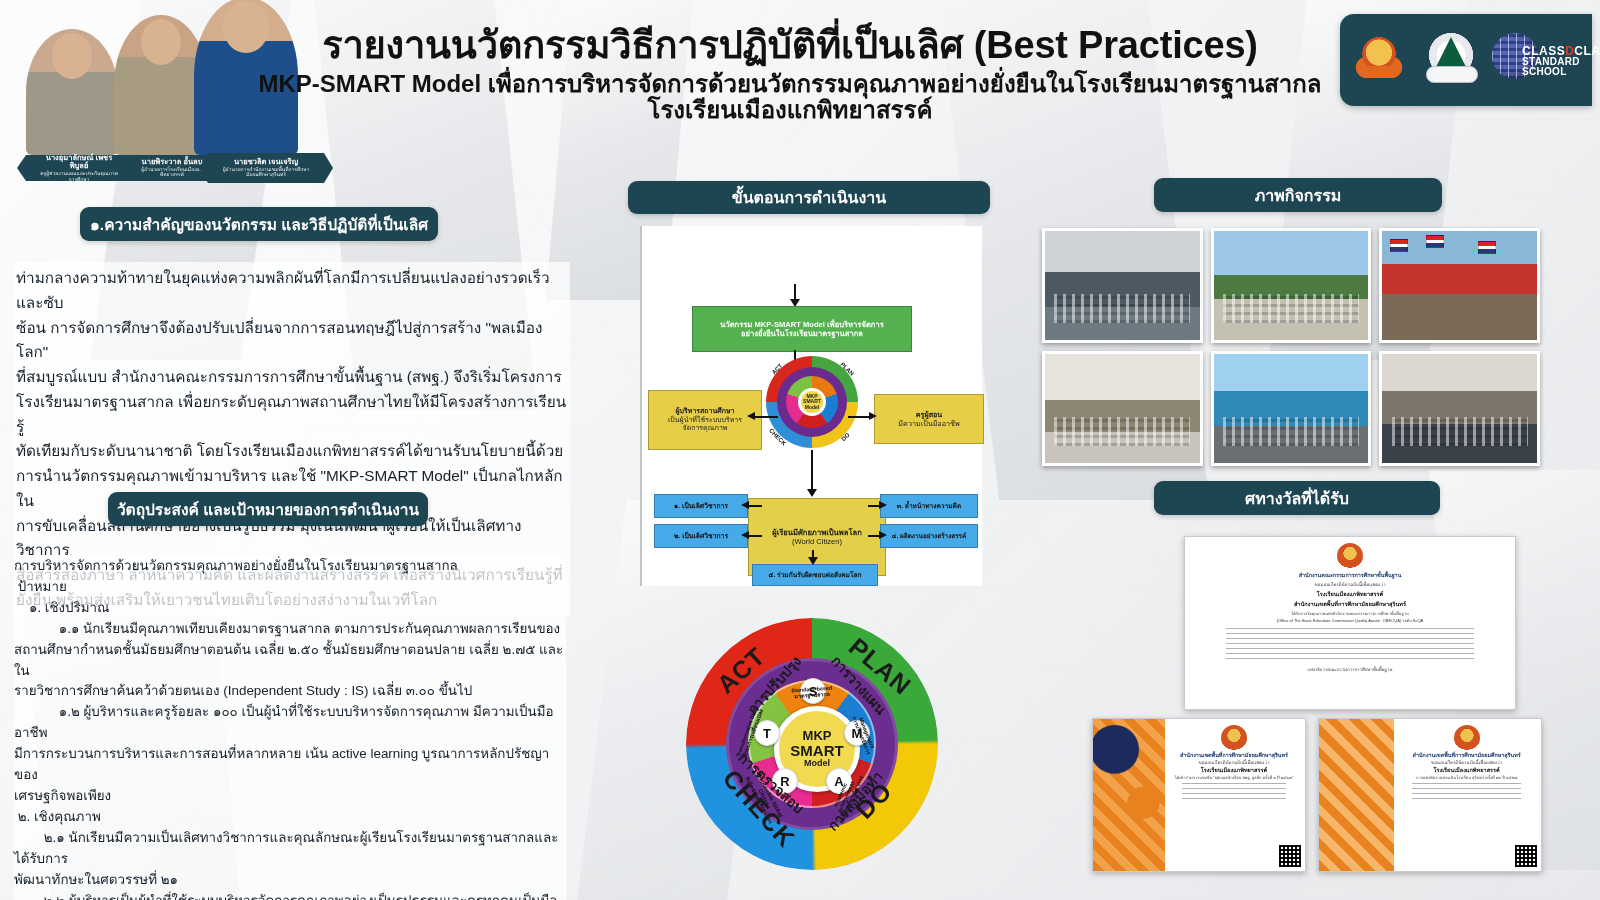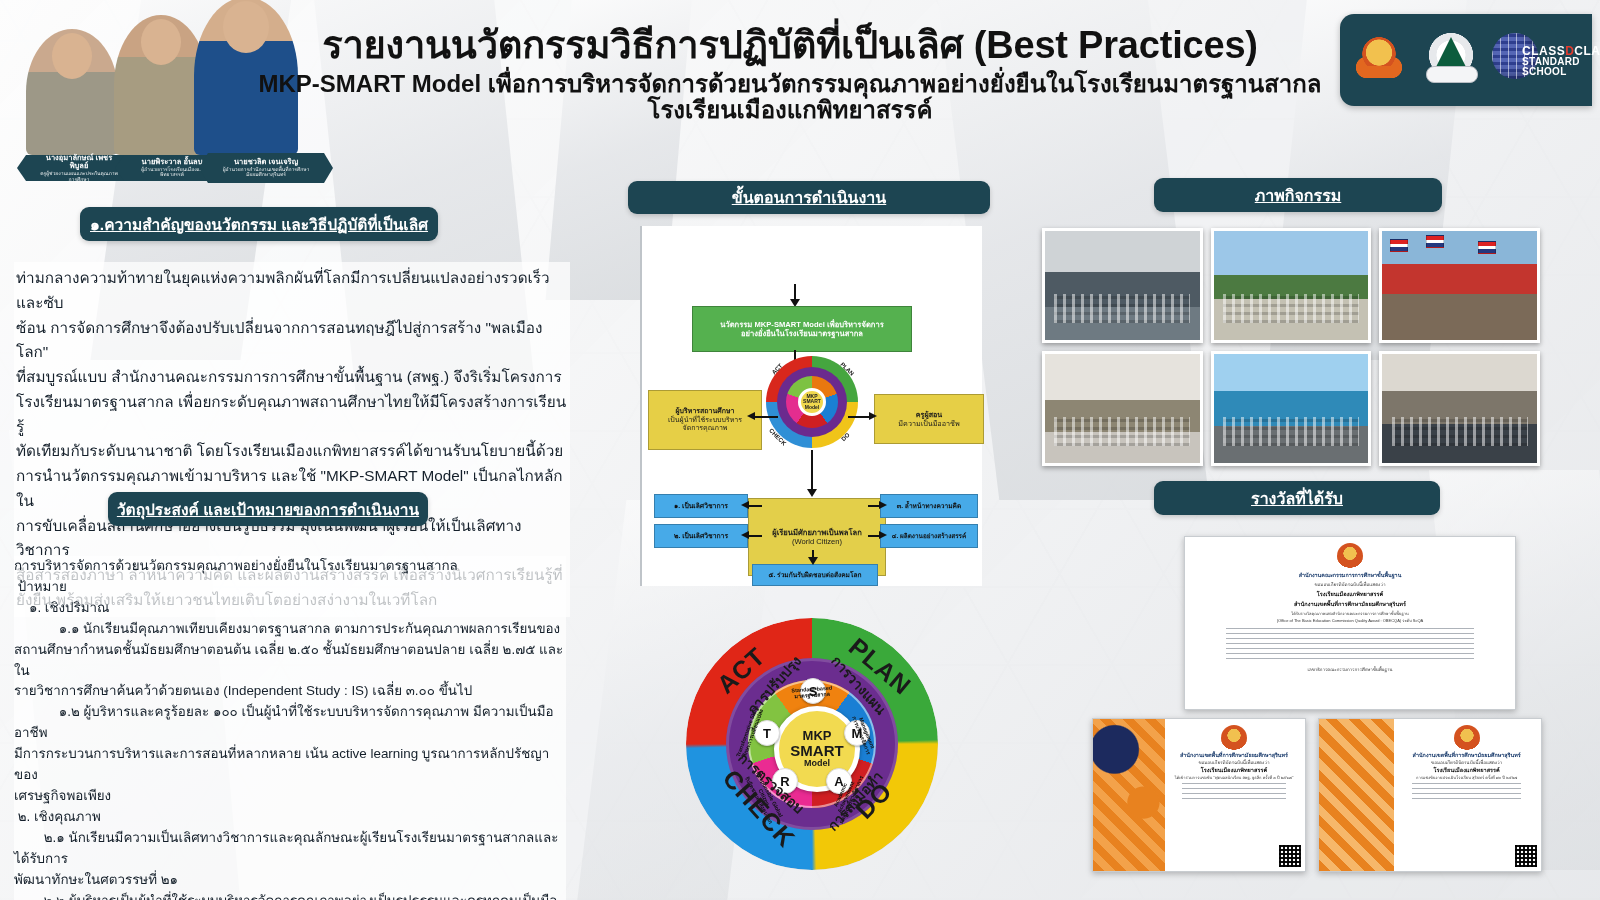--- a/index.html
+++ b/index.html
@@ -115,21 +115,21 @@
   .namechip::after{right:-9px;border-left:9px solid #1d4552;}
   .nc1{left:14px;width:82px;}
   .nc2{left:112px;width:72px;}
   .nc3{left:196px;width:92px;height:30px;bottom:2px;}
   .nc3::before,.nc3::after{border-top:15px solid transparent;border-bottom:15px solid transparent;}
 
   
   .pill{
     position:absolute;background:#1d4552;color:#fff;border-radius:9px;
     display:flex;align-items:center;justify-content:center;text-align:left;
-    font-weight:700;z-index:4;box-shadow:0 2px 5px rgba(0,0,0,.18);text-decoration:underline;
+    font-weight:700;z-index:4;box-shadow:0 2px 5px rgba(0,0,0,.18);
   }
 
   
   .body-text{
     position:absolute;z-index:4;color:#15202b;
     background:rgba(255,255,255,.72);
     line-height:1.62;white-space:pre-wrap;
   }
   #sec1-pill{left:80px;top:207px;width:358px;height:34px;font-size:15.5px;}
   #sec1-body{left:14px;top:262px;width:552px;font-size:15.3px;padding:4px 2px;}
@@ -470,21 +470,21 @@
         <div class="ph-dots"></div>
       </div>
     <div class="photo ph5">
         <div class="ph-dots"></div>
       </div>
     <div class="photo ph6">
         <div class="ph-dots"></div>
       </div>
   </div>
 
-  <div class="pill" id="awards-pill">รางวัลที่ได้รับ</div>
+  <div class="pill" id="awards-pill">ศทางวัลที่ได้รับ</div>
 
   <div class="cert" id="cert-main">
     <div class="cert-inner">
       <div class="cert-emb"></div>
       <div class="cert-ttl">สำนักงานคณะกรรมการการศึกษาขั้นพื้นฐาน</div>
       <div class="cert-sub">ขอมอบเกียรติบัตรฉบับนี้เพื่อแสดงว่า</div>
       <div class="cert-name">โรงเรียนเมืองแกพิทยาสรรค์</div>
       <div class="cert-name">สำนักงานเขตพื้นที่การศึกษามัธยมศึกษาสุรินทร์</div>
       <div class="cert-sub" style="white-space:pre-line;font-size:4px;">ได้รับรางวัลคุณภาพแห่งสำนักงานคณะกรรมการการศึกษาขั้นพื้นฐาน
 (Office of The Basic Education Commission Quality Award : OBECQA) ระดับ ScQA</div>

